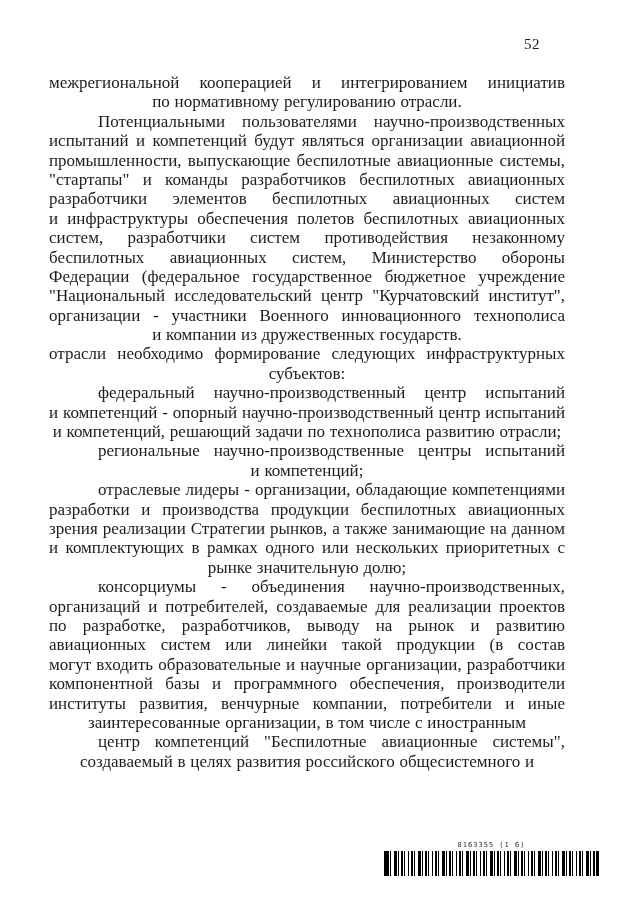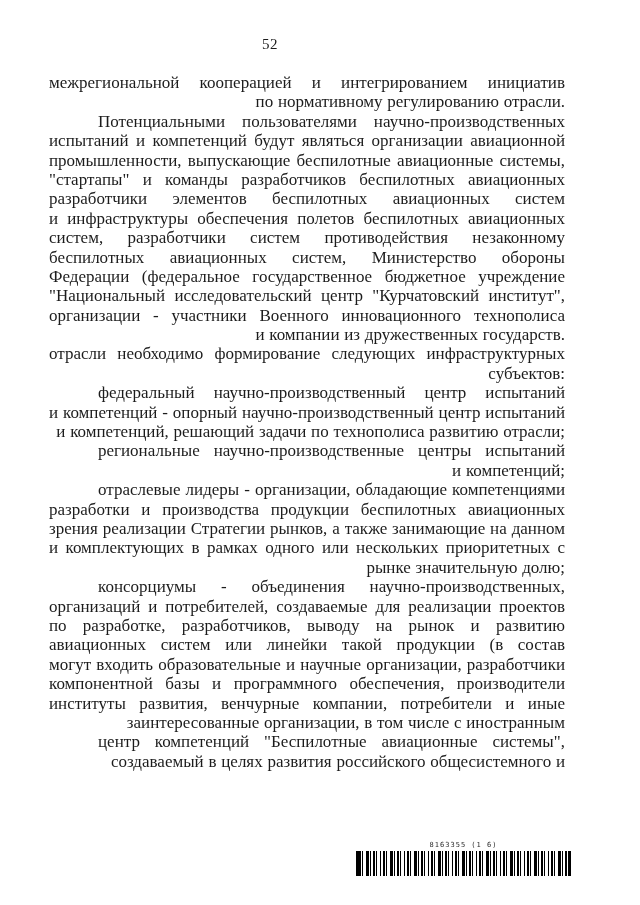--- a/index.html
+++ b/index.html
@@ -10,47 +10,47 @@
     background: #ffffff;
     overflow: hidden;
     font-family: "Liberation Serif", "DejaVu Serif", serif;
     color: #1c1c1c;
   }
   .pagenum {
     position: absolute;
     top: 36px;
     left: 0;
     width: 540px;
-    text-align: center;
+    text-align: right;
     font-size: 15px;
     letter-spacing: 0.5px;
     font-family: Liberation Serif, serif;
   }
   .doc-body {
     position: absolute;
     left: 49px;
     top: 73px;
     width: 516px;
     font-size: 17px;
   }
   .line {
     height: 19.4px;
     line-height: 19.4px;
     overflow: hidden;
-    text-align: right;
+    text-align: center;
     word-spacing: 0.5px;
   }
   .line.just {
     text-align: justify;
     text-align-last: justify;
   }
   .line.ind { text-indent: 49px; }
   .barcode-wrap {
     position: absolute;
-    left: 356px;
+    left: 384px;
     top: 840px;
     width: 215px;
   }
   .barcode-label {
     text-align: center;
     font-size: 7px;
     line-height: 10px;
     height: 10px;
     font-family: "DejaVu Sans Mono", monospace;
     letter-spacing: 1px;

